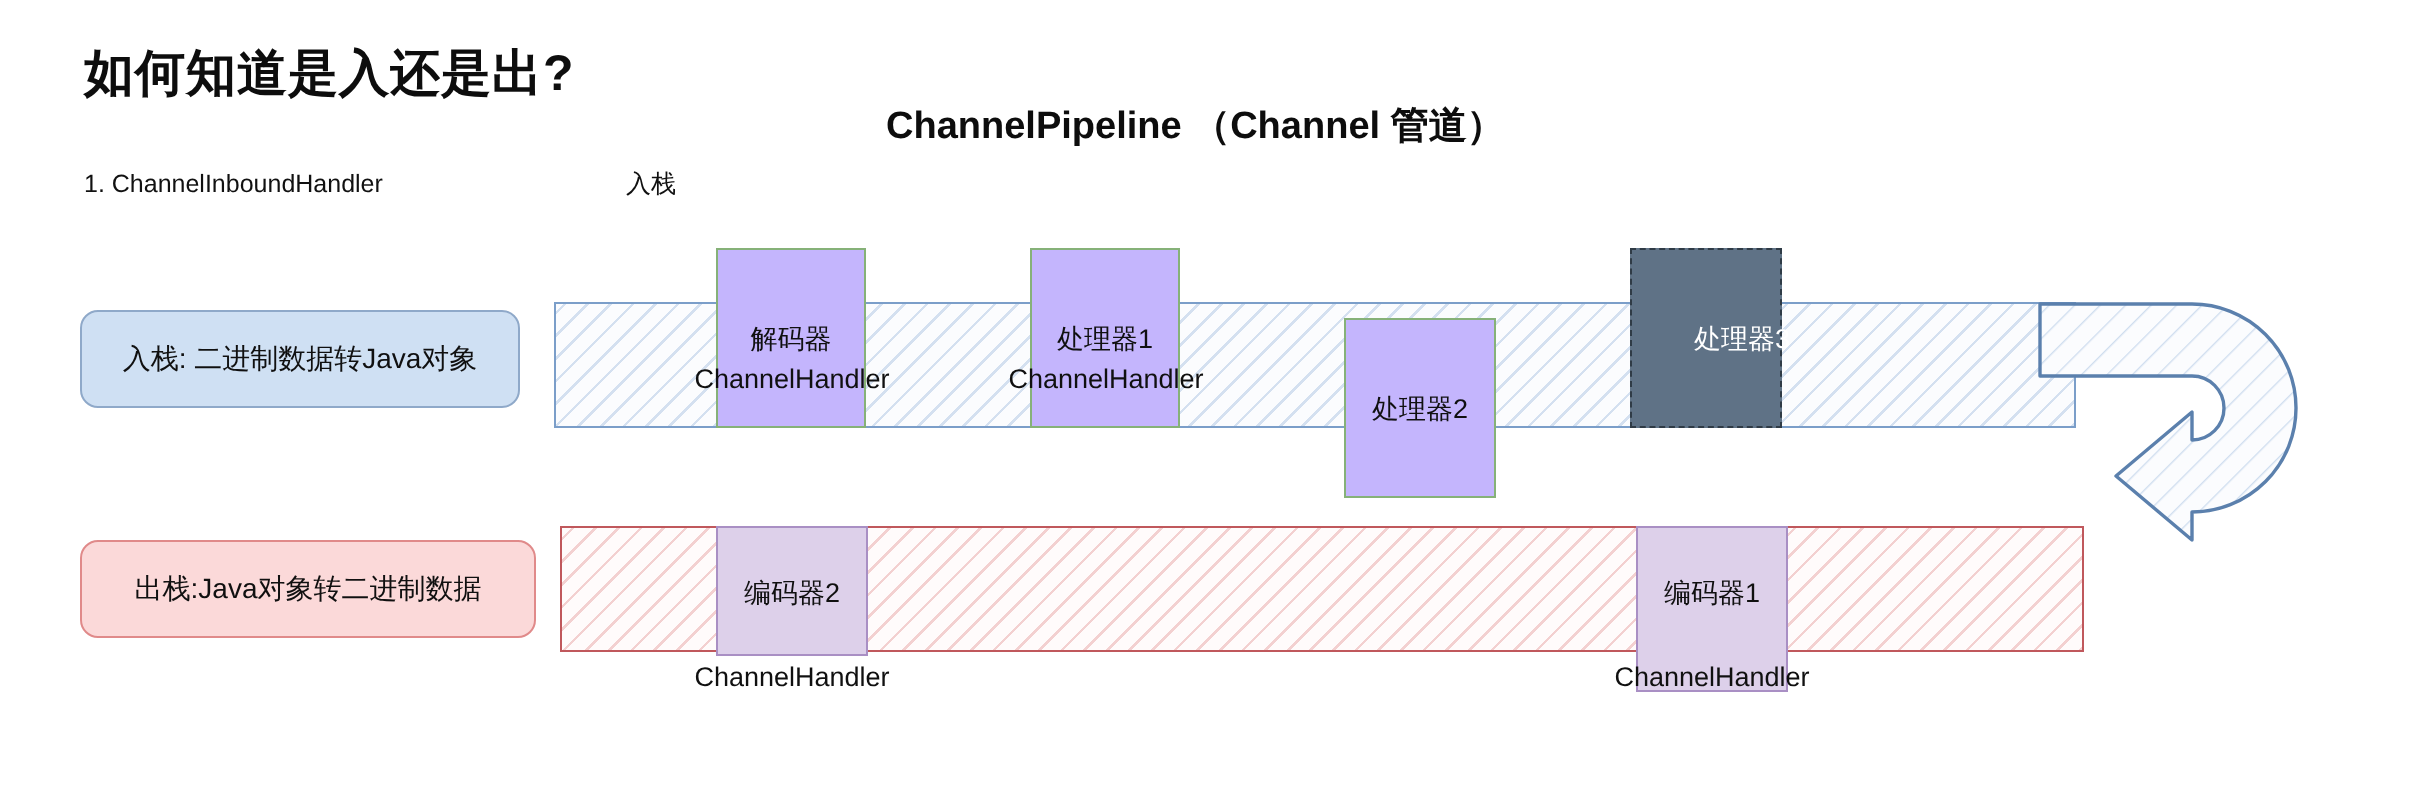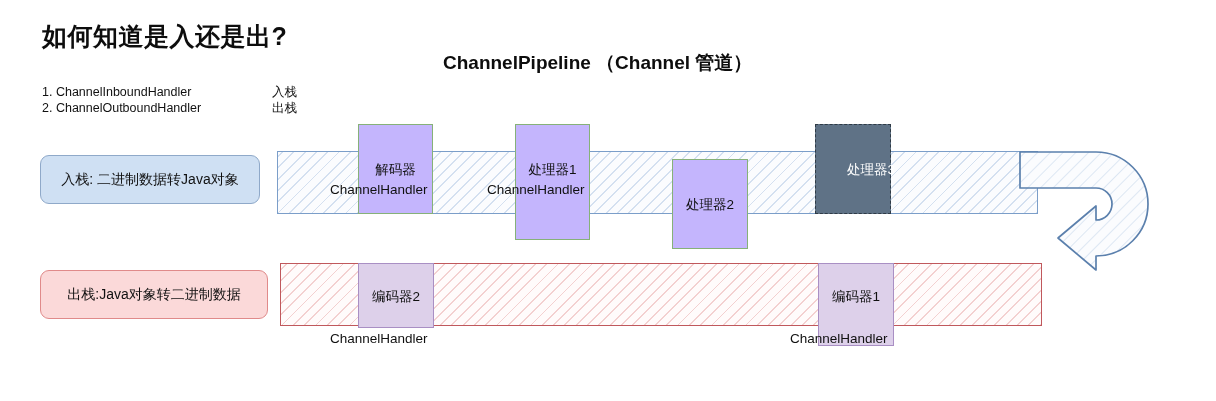--- a/index.html
+++ b/index.html
@@ -38,21 +38,21 @@
   }
 
   
   #legend-list {
     left: 42px;
     top: 84px;
     font-size: 12.5px;
     line-height: 16px;
     color: #111;
   }
-  .legend-row { display: flex; white-space: nowrap; }
+  .legend-row { display: flex; white-space: nowrap; gap: 41px; }
   .legend-text { width: 230px; }
   .legend-note { }
 
   
   .caption-box {
     box-sizing: border-box;
     display: flex;
     align-items: center;
     justify-content: center;
     border-radius: 9px;
@@ -127,57 +127,54 @@
   .node-purple {
     background: #ddd0ea;
     border: 1.3px solid #a98fc4;
     color: #101010;
     align-items: flex-start;
   }
   .node-purple .node-label { margin-top: 24px; }
 
   
   #node-decoder      { left: 358px; top: 124px; width: 75px;  height: 90px; }
-  #node-handler1     { left: 515px; top: 124px; width: 75px;  height: 116px; }
+  #node-handler1     { left: 515px; top: 124px; width: 75px;  height: 90px; }
   #node-handler2     { left: 672px; top: 128px; width: 76px;  height: 90px; margin-top: 31px; }
   #node-handler3     { left: 815px; top: 124px; width: 76px;  height: 90px; }
 
   
   #node-encoder2     { left: 358px; top: 263px; width: 76px;  height: 65px; }
   #node-encoder1     { left: 818px; top: 263px; width: 76px;  height: 83px; }
 
   
   .handler-caption {
     font-size: 13.5px;
     color: #101010;
     white-space: nowrap;
+    text-align: center;
   }
   #caption-ch-decoder  { left: 330px; top: 182px; width: 132px; }
   #caption-ch-handler1 { left: 487px; top: 182px; width: 132px; }
   #caption-ch-encoder2 { left: 330px; top: 331px; width: 132px; }
   #caption-ch-encoder1 { left: 790px; top: 331px; width: 132px; }
 
   
   #uturn-arrow { left: 1018px; top: 146px; }
 </style>
 </head>
 <body>
 
 <div class="abs" id="page-title">如何知道是入还是出?</div>
 
 <div class="abs" id="diagram-title">ChannelPipeline （Channel 管道）</div>
 
 <div class="abs" id="legend-list">
   <div class="legend-row">
     <span class="legend-text">1. ChannelInboundHandler</span>
     <span class="legend-note">入栈</span>
-  </div>
-  <div class="legend-row">
-    <span class="legend-text">2. ChannelOutboundHandler</span>
-    <span class="legend-note">出栈</span>
   </div>
 </div>
 
 <div class="abs caption-box" id="caption-inbound">入栈: 二进制数据转Java对象</div>
 
 <div class="abs caption-box" id="caption-outbound">出栈:Java对象转二进制数据</div>
 
 <div class="abs bar" id="inbound-bar"></div>
 
 <div class="abs bar" id="outbound-bar"></div>

